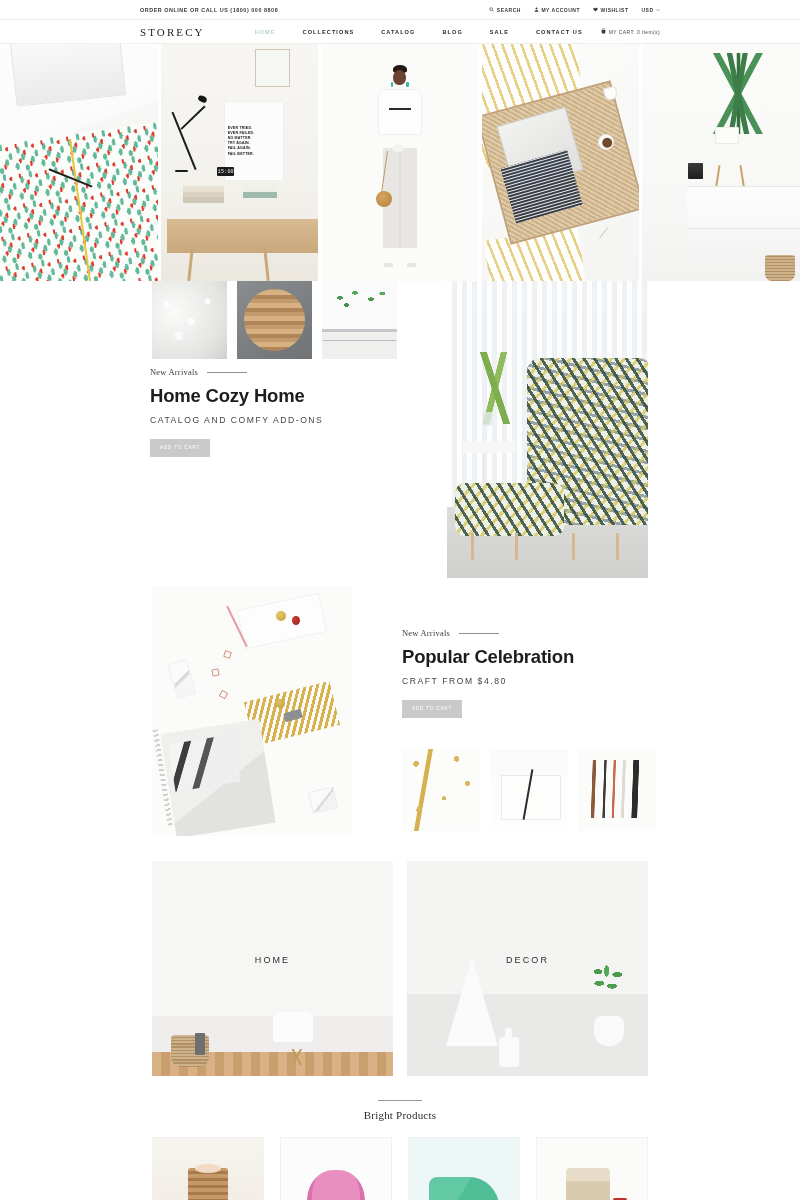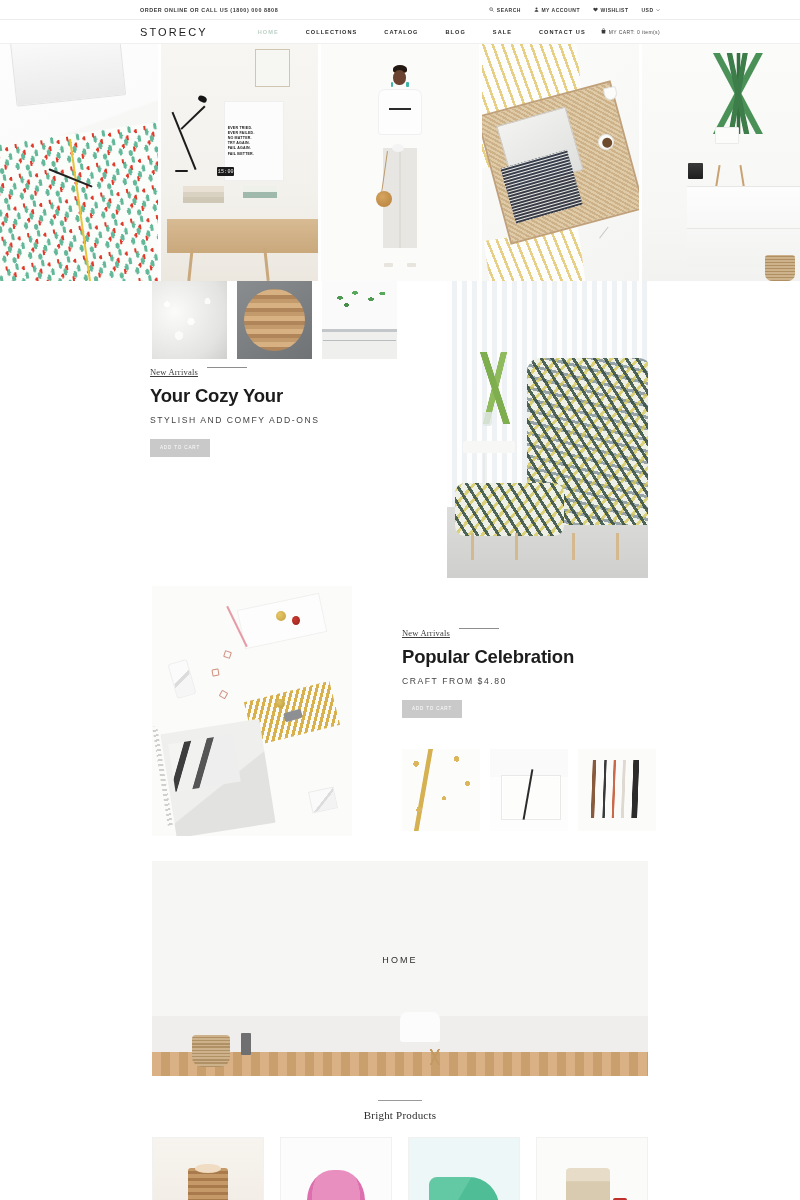--- a/index.html
+++ b/index.html
@@ -54,20 +54,21 @@
     padding: 0 140px;
     border-bottom: 1px solid #f0f0f0;
     background: #fff;
   }
   .logo {
     font-size: 11px;
     letter-spacing: 2.1px;
     font-weight: 400;
     color: #1d1d1d;
     white-space: nowrap;
+    font-family: Liberation Serif, serif;
   }
   .nav-links {
     display: flex;
     align-items: center;
     gap: 27px;
     margin-left: 50px;
   }
   .nav-link {
     font-size: 5.6px;
     letter-spacing: 1.05px;
@@ -333,23 +334,23 @@
   }
 
   
   .sec-cozy {
     position: relative;
     height: 305px;
     padding: 0 150px;
   }
   .cozy-copy { position: absolute; left: 150px; top: 86px; width: 270px; }
   .eyebrow {
-    display: flex; align-items: flex-start; gap: 9px;
+    display: flex; align-items: center; gap: 9px;
     font-family: "Liberation Serif", serif;
-    font-size: 8.5px; color: #3c3c3c; letter-spacing: .2px; text-decoration: underline;
+    font-size: 8.5px; color: #3c3c3c; letter-spacing: .2px;
   }
   .eyebrow .rule { width: 40px; height: 1px; background: #8e8e8e; }
   .sec-title {
     font-size: 18.5px; font-weight: bold; letter-spacing: -0.2px;
     color: #1c1c1c; margin-top: 10px; line-height: 1;
   }
   .sec-sub {
     font-size: 8.6px; letter-spacing: 1.55px; color: #444;
     margin-top: 9px;
   }
@@ -831,22 +832,22 @@
     <div class="h5-basket"></div>
   </div>
 </div>
 
 <div class="sec-cozy">
   <div class="cozy-copy">
     <div class="eyebrow">
       <span>New Arrivals</span>
       <span class="rule"></span>
     </div>
-    <div class="sec-title">Your Cozy Your</div>
-    <div class="sec-sub">STYLISH AND COMFY ADD-ONS</div>
+    <div class="sec-title">Home Cozy Home</div>
+    <div class="sec-sub">CATALOG AND COMFY ADD-ONS</div>
     <button class="btn-cart">ADD TO CART</button>
   </div>
 
   <div class="cozy-thumbs">
     <div class="thumb t-blanket"></div>
     <div class="thumb t-board"></div>
     <div class="thumb t-plants"></div>
   </div>
 
   <div class="cozy-hero">
@@ -902,20 +903,27 @@
 
 <div class="cats">
   <div class="cat cat-home">
     <div class="ch-wood"></div>
     <div class="ch-basket2"></div>
     <div class="ch-towel"></div>
     <div class="ch-chairseat"></div>
     <div class="ch-chairlegs"></div>
     <div class="cat-label">HOME</div>
   </div>
+  <div class="cat cat-decor">
+    <div class="cd-cone"></div>
+    <div class="cd-bottle"></div>
+    <div class="cd-succ"></div>
+    <div class="cd-pot"></div>
+    <div class="cat-label">DECOR</div>
+  </div>
 </div>
 
 <div class="popular">
   <div class="pop-rule"></div>
   <div class="pop-title">Bright Products</div>
   <div class="pop-grid">
     <div class="pop-card pc1"></div>
     <div class="pop-card pc2"></div>
     <div class="pop-card pc3"></div>
     <div class="pop-card pc4"></div>

